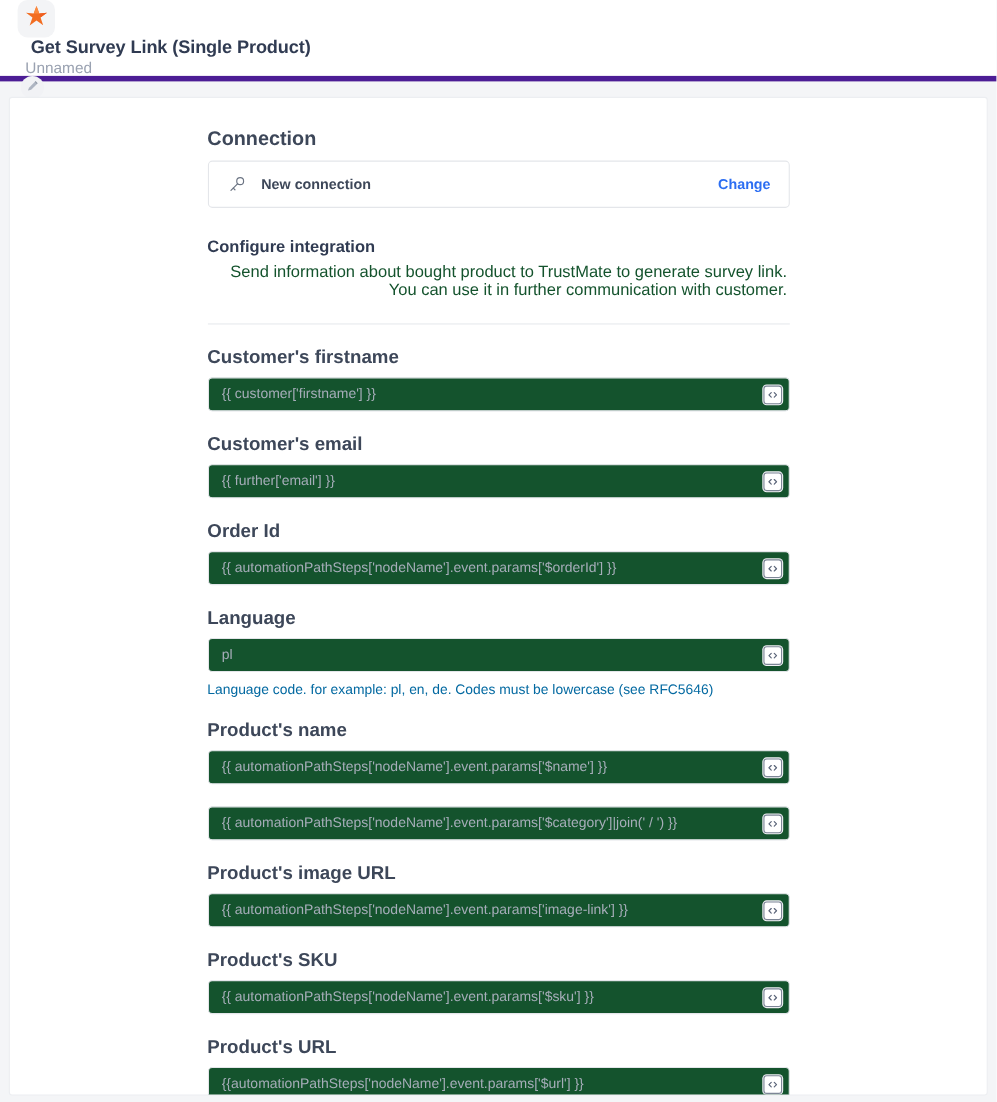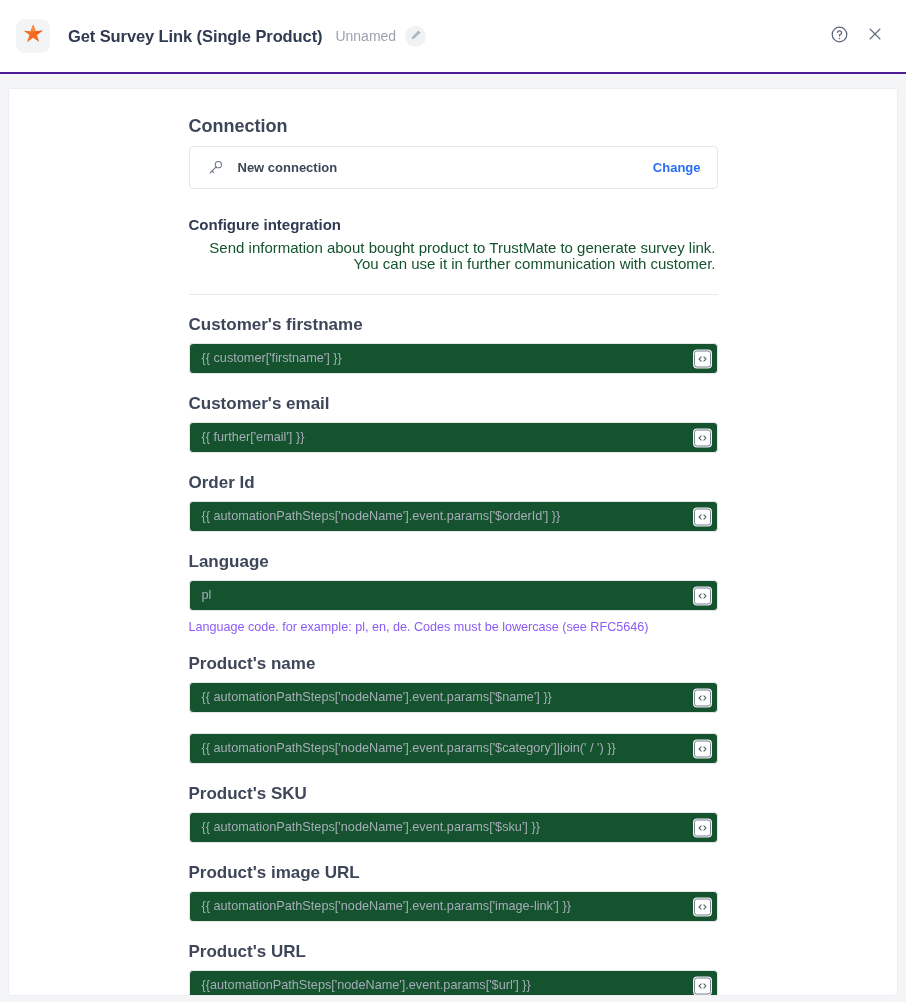--- a/index.html
+++ b/index.html
@@ -15,24 +15,24 @@
     font-family: "Liberation Sans", sans-serif;
     -webkit-font-smoothing: antialiased;
     overflow: hidden;
   }
 
   
   .header {
     height: 74px;
     background: #ffffff;
     display: flex;
-    align-items: center;
     padding: 0 18px 0 10px;
-    border-bottom: 2px solid #4c1d95;
+    border-bottom: 5px solid #4c1d95;
     position: relative;
+    flex-direction: column;
   }
   .app-logo {
     width: 34px;
     height: 34px;
     border-radius: 9px;
     background: #f3f4f6;
     display: flex;
     align-items: center;
     justify-content: center;
     flex: 0 0 auto;
@@ -204,21 +204,21 @@
     display: flex;
     align-items: center;
     justify-content: center;
     cursor: pointer;
     background: #fff;
     box-shadow: 0 0 0 1px #f1f2f5;
   }
   .code-btn svg { display: block; }
   .field-help {
     font-size: 12.6px;
-    color: #8b5cf6;
+    color: #0369a1;
     margin-top: 9px;
   }
 </style>
 </head>
 <body>
 
 <div class="header">
   <div class="app-logo">
     <span>
       <svg width="22" height="22" viewBox="0 0 24 24" aria-hidden="true">
@@ -347,44 +347,44 @@
               <div class="input-value">{{ automationPathSteps['nodeName'].event.params['$category']|join(' / ') }}</div>
               <div class="code-btn">
                 <svg width="11" height="11" viewBox="0 0 24 24" fill="none" stroke="#5b6579" stroke-width="2.4" stroke-linecap="round" stroke-linejoin="round" aria-hidden="true">
                   <path d="M9 7.5 L4.5 12 L9 16.5"></path>
                   <path d="M15 7.5 L19.5 12 L15 16.5"></path>
                 </svg>
               </div>
             </div>
           </div>
           <div class="field">
+            <div class="field-label">Product's image URL</div>
+            <div class="input-wrap">
+              <div class="input-value">{{ automationPathSteps['nodeName'].event.params['image-link'] }}</div>
+              <div class="code-btn">
+                <svg width="11" height="11" viewBox="0 0 24 24" fill="none" stroke="#5b6579" stroke-width="2.4" stroke-linecap="round" stroke-linejoin="round" aria-hidden="true">
+                  <path d="M9 7.5 L4.5 12 L9 16.5"></path>
+                  <path d="M15 7.5 L19.5 12 L15 16.5"></path>
+                </svg>
+              </div>
+            </div>
+          </div>
+          <div class="field">
             <div class="field-label">Product's SKU</div>
             <div class="input-wrap">
               <div class="input-value">{{ automationPathSteps['nodeName'].event.params['$sku'] }}</div>
               <div class="code-btn">
                 <svg width="11" height="11" viewBox="0 0 24 24" fill="none" stroke="#5b6579" stroke-width="2.4" stroke-linecap="round" stroke-linejoin="round" aria-hidden="true">
                   <path d="M9 7.5 L4.5 12 L9 16.5"></path>
                   <path d="M15 7.5 L19.5 12 L15 16.5"></path>
                 </svg>
               </div>
             </div>
           </div>
           <div class="field">
-            <div class="field-label">Product's image URL</div>
-            <div class="input-wrap">
-              <div class="input-value">{{ automationPathSteps['nodeName'].event.params['image-link'] }}</div>
-              <div class="code-btn">
-                <svg width="11" height="11" viewBox="0 0 24 24" fill="none" stroke="#5b6579" stroke-width="2.4" stroke-linecap="round" stroke-linejoin="round" aria-hidden="true">
-                  <path d="M9 7.5 L4.5 12 L9 16.5"></path>
-                  <path d="M15 7.5 L19.5 12 L15 16.5"></path>
-                </svg>
-              </div>
-            </div>
-          </div>
-          <div class="field">
             <div class="field-label">Product's URL</div>
             <div class="input-wrap">
               <div class="input-value">{{automationPathSteps['nodeName'].event.params['$url'] }}</div>
               <div class="code-btn">
                 <svg width="11" height="11" viewBox="0 0 24 24" fill="none" stroke="#5b6579" stroke-width="2.4" stroke-linecap="round" stroke-linejoin="round" aria-hidden="true">
                   <path d="M9 7.5 L4.5 12 L9 16.5"></path>
                   <path d="M15 7.5 L19.5 12 L15 16.5"></path>
                 </svg>
               </div>
             </div>

